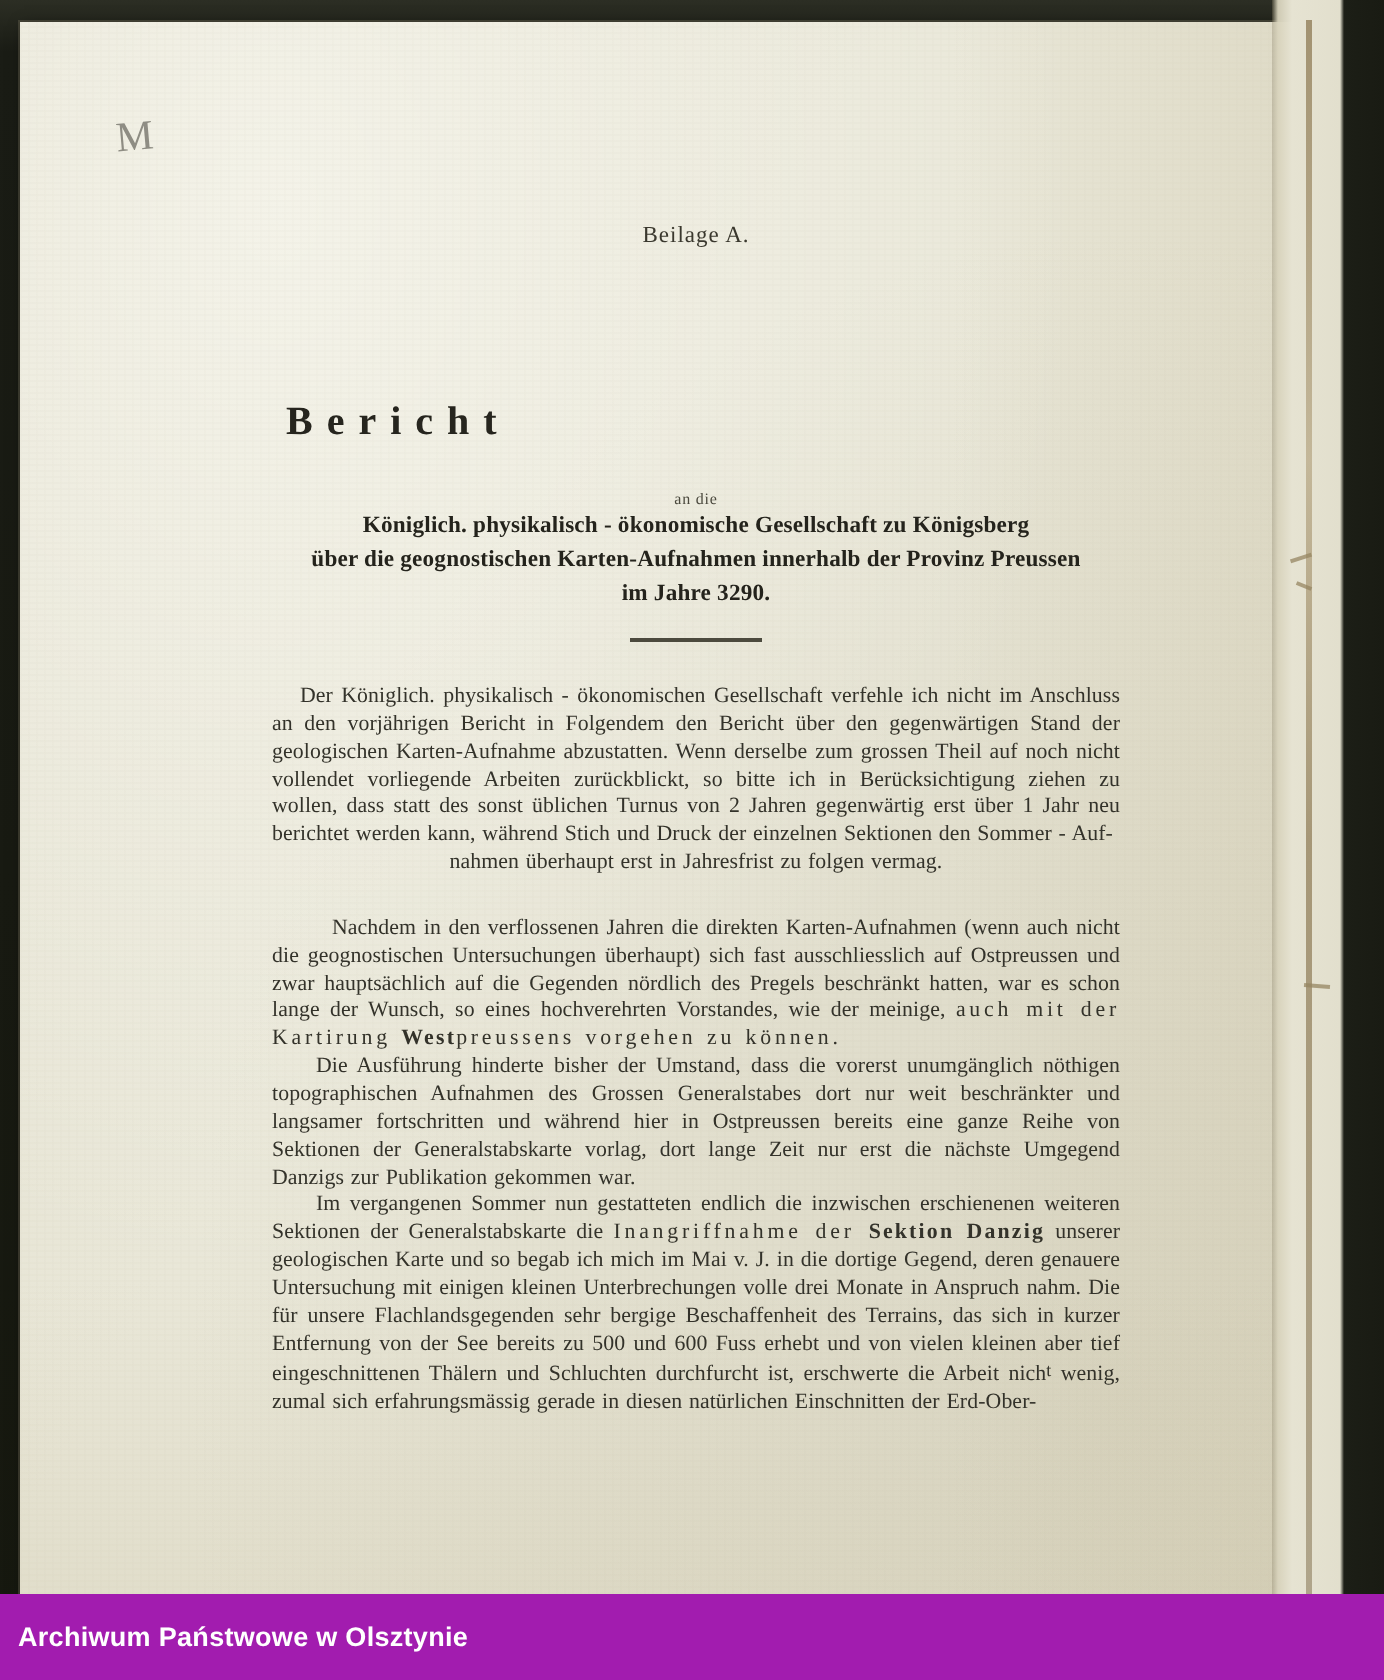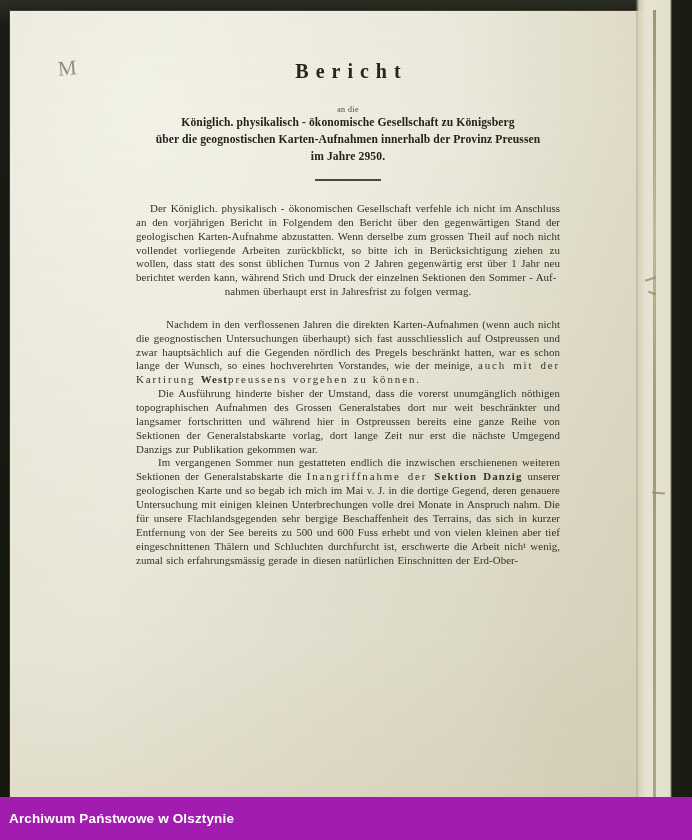--- a/index.html
+++ b/index.html
@@ -113,22 +113,21 @@
 
   .beilage-label {
     text-align: center;
     font-size: 11.5px;
     letter-spacing: .5px;
     color: #3a382e;
     margin-top: 112px;
   }
 
   .report-heading {
-    text-align: center;
-    margin-top: 60px;
+    margin-top: 76px;
     font-size: 20px;
     font-weight: bold;
     letter-spacing: 7px;
     color: #26251e;
     text-indent: 7px;
   }
   .heading-andie {
     text-align: center;
     margin-top: 22px;
     font-size: 8px;
@@ -222,28 +221,29 @@
 <div id="binding-fold"></div>
 <div id="fold-crease"></div>
 <div class="fold-tear" id="fold-tear-a"></div>
 <div class="fold-tear" id="fold-tear-b"></div>
 <div class="fold-tear" id="fold-tear-c"></div>
 
 <div id="pencil-mark">M</div>
 
 <div id="content-column">
 
+  <div class="beilage-label">Beilage  A.</div>
 
   <div class="report-heading">Bericht</div>
 
   <div class="heading-andie">an die</div>
 
   <div class="subtitle-line" id="subtitle-line-1">Königlich. physikalisch - ökonomische Gesellschaft zu Königsberg</div>
   <div class="subtitle-line">über die geognostischen Karten-Aufnahmen innerhalb der Provinz Preussen</div>
-  <div class="subtitle-line">im Jahre 2950.</div>
+  <div class="subtitle-line">im Jahre 3290.</div>
 
   <div id="title-rule"></div>
 
   <p class="body-paragraph" id="paragraph-intro"><span>Der Königlich. physikalisch - ökonomischen Gesellschaft verfehle ich nicht im Anschluss an den vorjährigen Bericht in Folgendem den Bericht über den gegenwärtigen Stand der geologischen Karten-Aufnahme abzustatten. Wenn derselbe zum grossen Theil auf noch nicht vollendet vorliegende Arbeiten zurückblickt, so bitte ich in Berücksichtigung ziehen zu wollen, dass statt des sonst üblichen Turnus von 2 Jahren gegenwärtig erst über 1 Jahr neu berichtet werden kann, während Stich und Druck der einzelnen Sektionen den Sommer - Auf-</span><span class="para-centered-last">nahmen überhaupt erst in Jahresfrist zu folgen vermag.</span></p>
 
   <div id="paragraph-block-2">
 
     <p class="body-paragraph" id="paragraph-nachdem"><span>Nachdem in den verflossenen Jahren die direkten Karten-Aufnahmen (wenn auch nicht die geognostischen Untersuchungen überhaupt) sich fast ausschliesslich auf Ostpreussen und zwar hauptsächlich auf die Gegenden nördlich des Pregels beschränkt hatten, war es schon lange der Wunsch, so eines hochverehrten Vorstandes, wie der meinige, </span><span class="spaced-emphasis">auch mit der Kartirung </span><span class="bold-spaced">West</span><span class="spaced-emphasis">preussens vorgehen zu können.</span></p>
 
     <p class="body-paragraph" id="paragraph-ausfuehrung">Die Ausführung hinderte bisher der Umstand, dass die vorerst unumgänglich nöthigen topographischen Aufnahmen des Grossen Generalstabes dort nur weit beschränkter und langsamer fortschritten und während hier in Ostpreussen bereits eine ganze Reihe von Sektionen der Generalstabskarte vorlag, dort lange Zeit nur erst die nächste Umgegend Danzigs zur Publikation gekommen war.</p>

